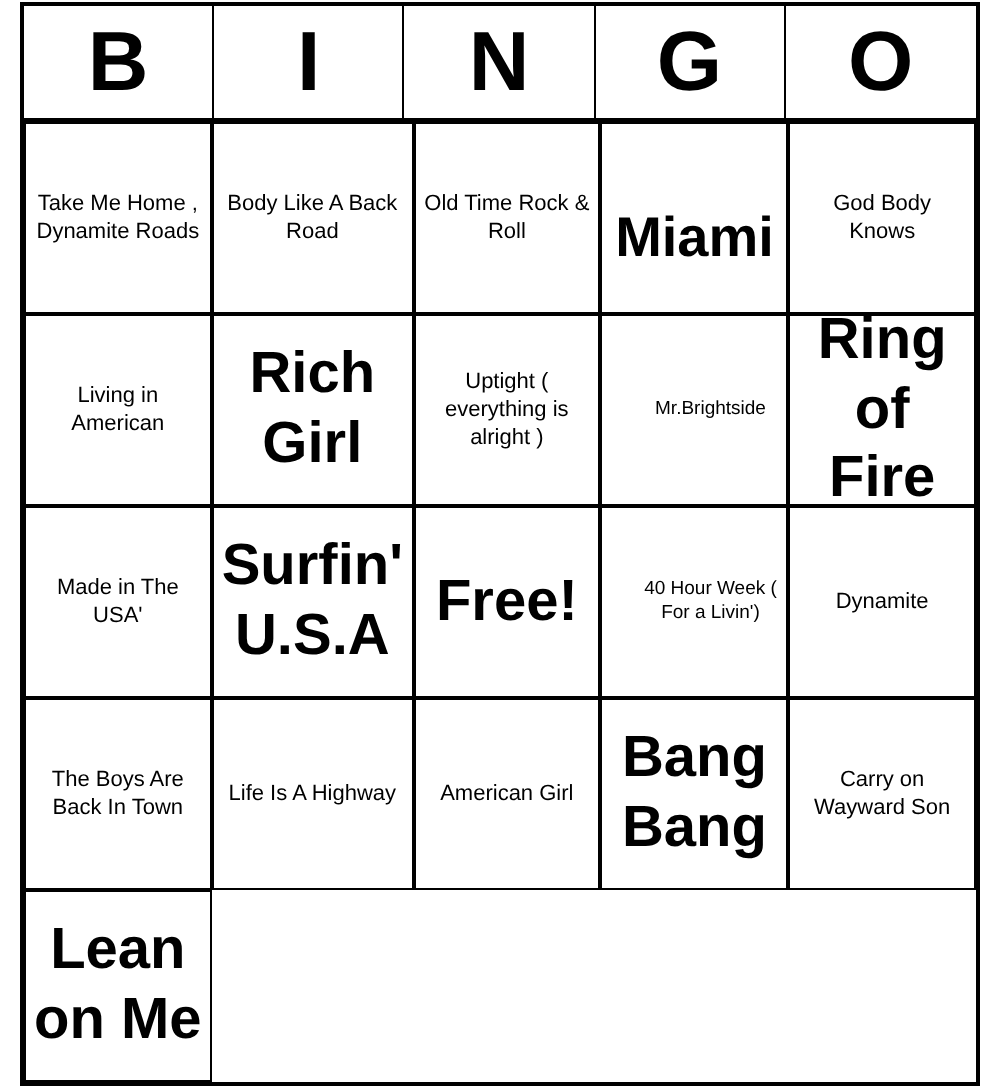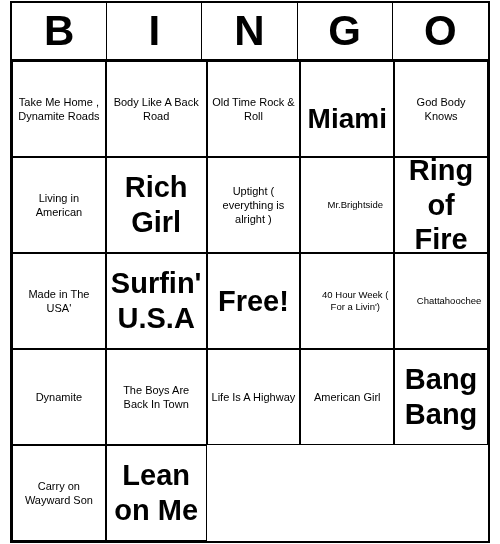--- a/index.html
+++ b/index.html
@@ -111,23 +111,20 @@
       <div class="bingo-cell">
         <span class="cell-text-xl">Surfin' U.S.A</span>
       </div>
       <div class="bingo-cell">
         <span class="cell-text-xl">Free!</span>
       </div>
       <div class="bingo-cell">
         <span class="cell-text-sm">40 Hour Week ( For a Livin')</span>
       </div>
       <div class="bingo-cell">
-        <span class="cell-text-sm">Chattahoochee</span>
-      </div>
-      <div class="bingo-cell">
         <span class="cell-text">Dynamite</span>
       </div>
       <div class="bingo-cell">
         <span class="cell-text">The Boys Are Back In Town</span>
       </div>
       <div class="bingo-cell">
         <span class="cell-text">Life Is A Highway</span>
       </div>
       <div class="bingo-cell">
         <span class="cell-text">American Girl</span>

